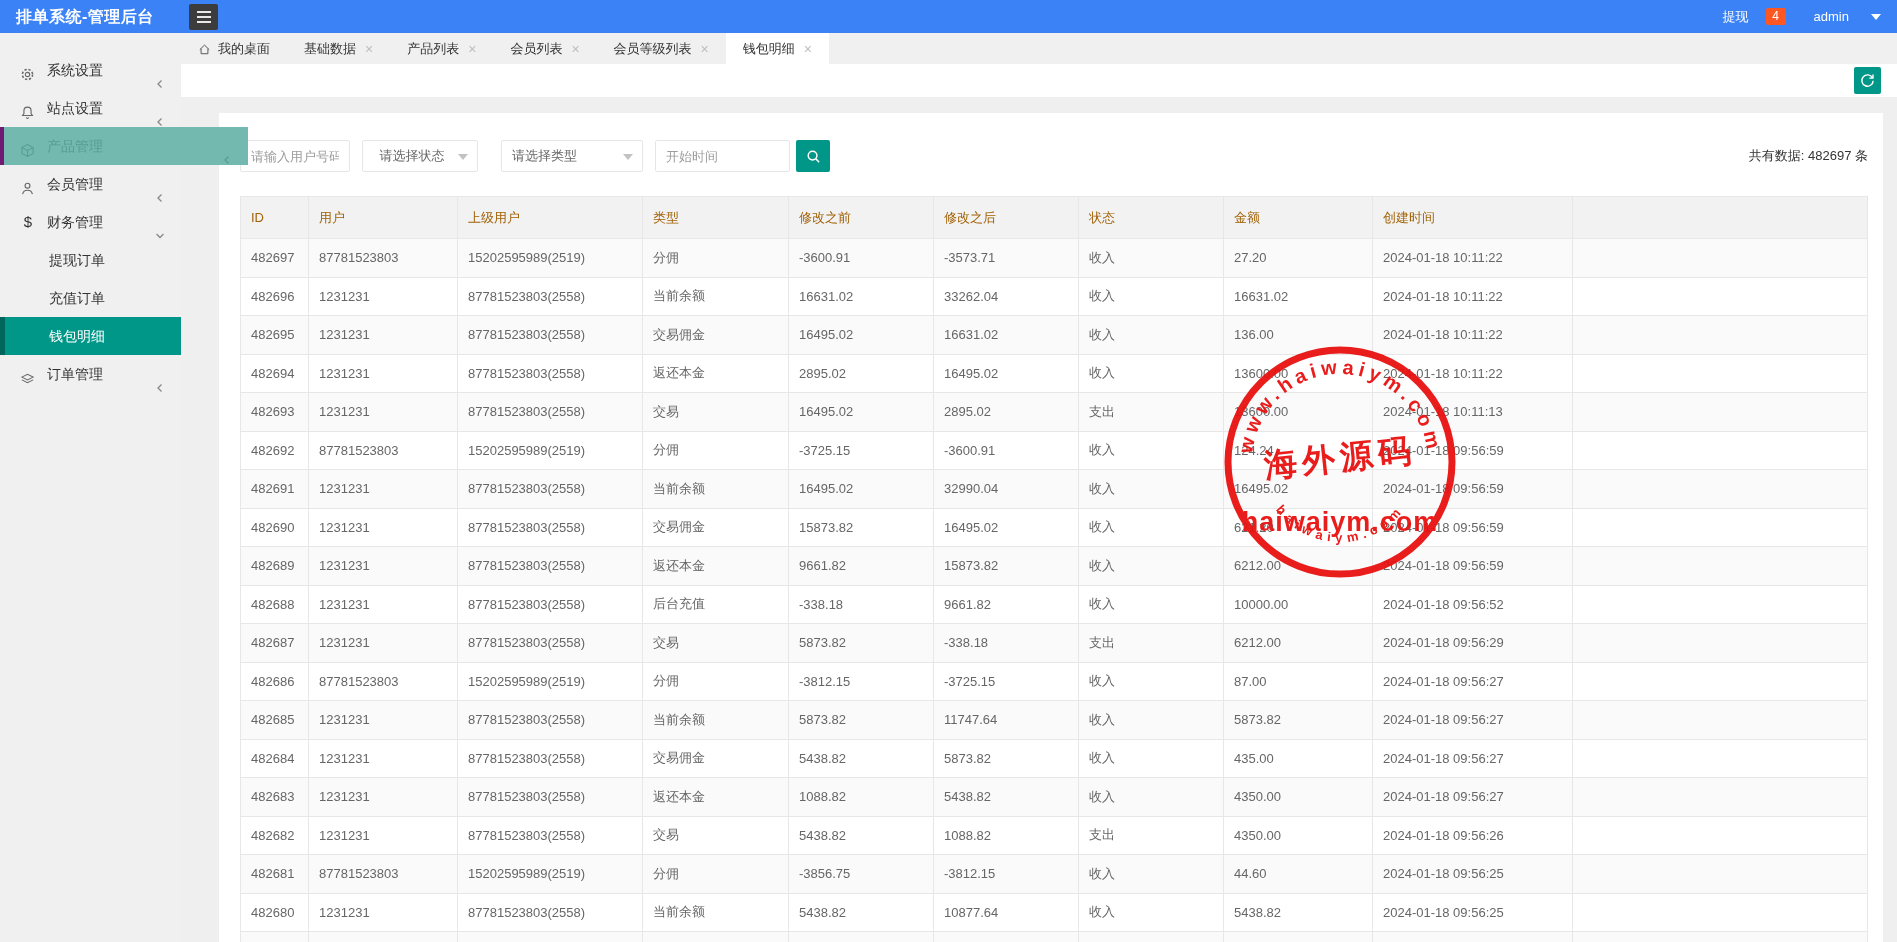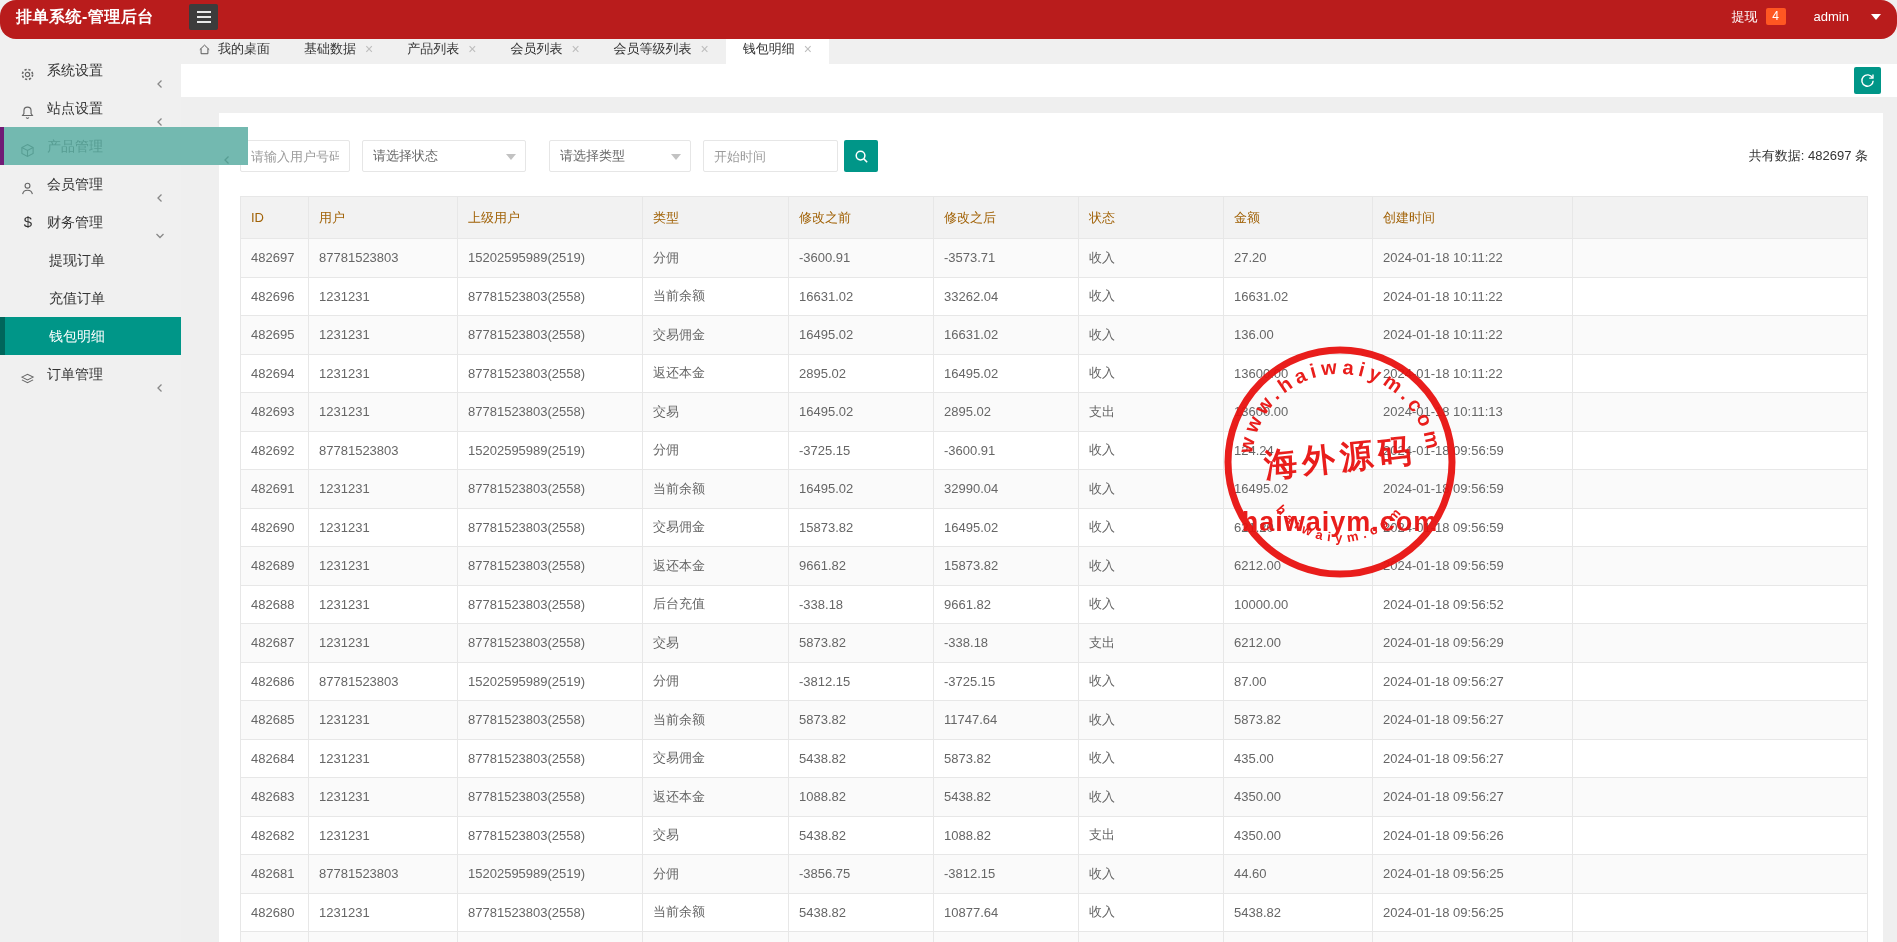--- a/index.html
+++ b/index.html
@@ -1,26 +1,26 @@
 <!DOCTYPE html>
 <html><head>
 <meta charset="utf-8">
 <style>
   * { margin:0; padding:0; box-sizing:border-box; }
   html,body { width:1897px; height:942px; overflow:hidden;
     font-family:"Liberation Sans","DejaVu Sans",sans-serif; background:#efefef; }
 
   
-  .topbar { position:absolute; top:0; left:0; right:0; height:39px; background:#b91c1c; color:#fff; z-index:60;border-radius:16px; }
+  .topbar { position:absolute; top:0; left:0; right:0; height:33px; background:#3b82f6; color:#fff; z-index:60; }
   .app-title { position:absolute; left:16px; top:0; line-height:33px; font-size:16px; font-weight:bold; letter-spacing:.5px; }
   .hamburger { position:absolute; left:189px; top:4px; width:29px; height:26px; background:#3c3c3c; border-radius:2px;
     display:flex; flex-direction:column; justify-content:center; gap:3px; align-items:center; cursor:pointer; }
   .hamburger i { display:block; width:14px; height:2px; background:#e8e8e8; }
   .topbar-right { position:absolute; right:16px; top:0; height:33px; display:flex; align-items:center; gap:28px; font-size:13px; }
-  .withdraw { display:flex; align-items:center; gap:8px; cursor:pointer; }
+  .withdraw { display:flex; align-items:center; gap:17px; cursor:pointer; }
   .badge { background:#ff5722; color:#fff; min-width:20px; height:17px; line-height:17px; text-align:center;
     border-radius:2px; font-size:12px; padding:0 4px; }
   .admin { display:flex; align-items:center; gap:22px; cursor:pointer; }
   .caret-down-w { width:0; height:0; border-left:5px solid transparent; border-right:5px solid transparent; border-top:6px solid #fff; }
 
   
   .sidebar { position:absolute; top:33px; left:0; bottom:0; width:181px; background:#f0f0f0; z-index:50; padding-top:18px; }
   .side-item { position:relative; height:38px; line-height:38px; font-size:14px; color:#333; padding-left:20px; cursor:pointer; white-space:nowrap; }
   .side-item .micon { display:inline-block; width:16px; margin-right:11px; vertical-align:-3px; color:#666; }
   .side-item .chev { position:absolute; right:15px; top:13px; color:#888; }
@@ -44,21 +44,21 @@
 
   
   .panel { position:absolute; top:113px; left:212px; right:14px; bottom:0; background:#fff; padding:27px 15px 0 21px; z-index:5;margin-left:7px; }
   .search-row { display:flex; align-items:center; height:32px; margin-bottom:24px; }
   .s-input { height:32px; border:1px solid #e6e6e6; border-radius:2px; padding:0 10px; font-size:13px; color:#333; outline:none; background:#fff; }
   .s-input::placeholder { color:#9c9c9c; }
   .inp-user { width:110px; }
   .inp-time { width:135px; margin-left:12px; }
   .s-select { position:relative; height:32px; border:1px solid #e6e6e6; border-radius:2px; background:#fff;
     font-size:13px; color:#666; line-height:30px; padding:0 26px 0 10px; cursor:pointer; }
-  .sel-status { width:164px; margin-left:12px; }
+  .sel-status { width:116px; margin-left:12px;text-align:center; }
   .sel-type { width:142px; margin-left:23px; }
   .s-select .sel-caret { position:absolute; right:9px; top:13px; width:0; height:0;
     border-left:5px solid transparent; border-right:5px solid transparent; border-top:6px solid #c2c2c2; }
   .search-btn { width:34px; height:32px; margin-left:6px; background:#009688; border:none; border-radius:2px;
     cursor:pointer; display:flex; align-items:center; justify-content:center; }
   .count { margin-left:auto; font-size:13px; color:#333; }
 
   
   table { width:100%; border-collapse:collapse; table-layout:fixed; }
   th, td { border:1px solid #e7e7e7; font-size:13px; text-align:left; padding:0 10px;

